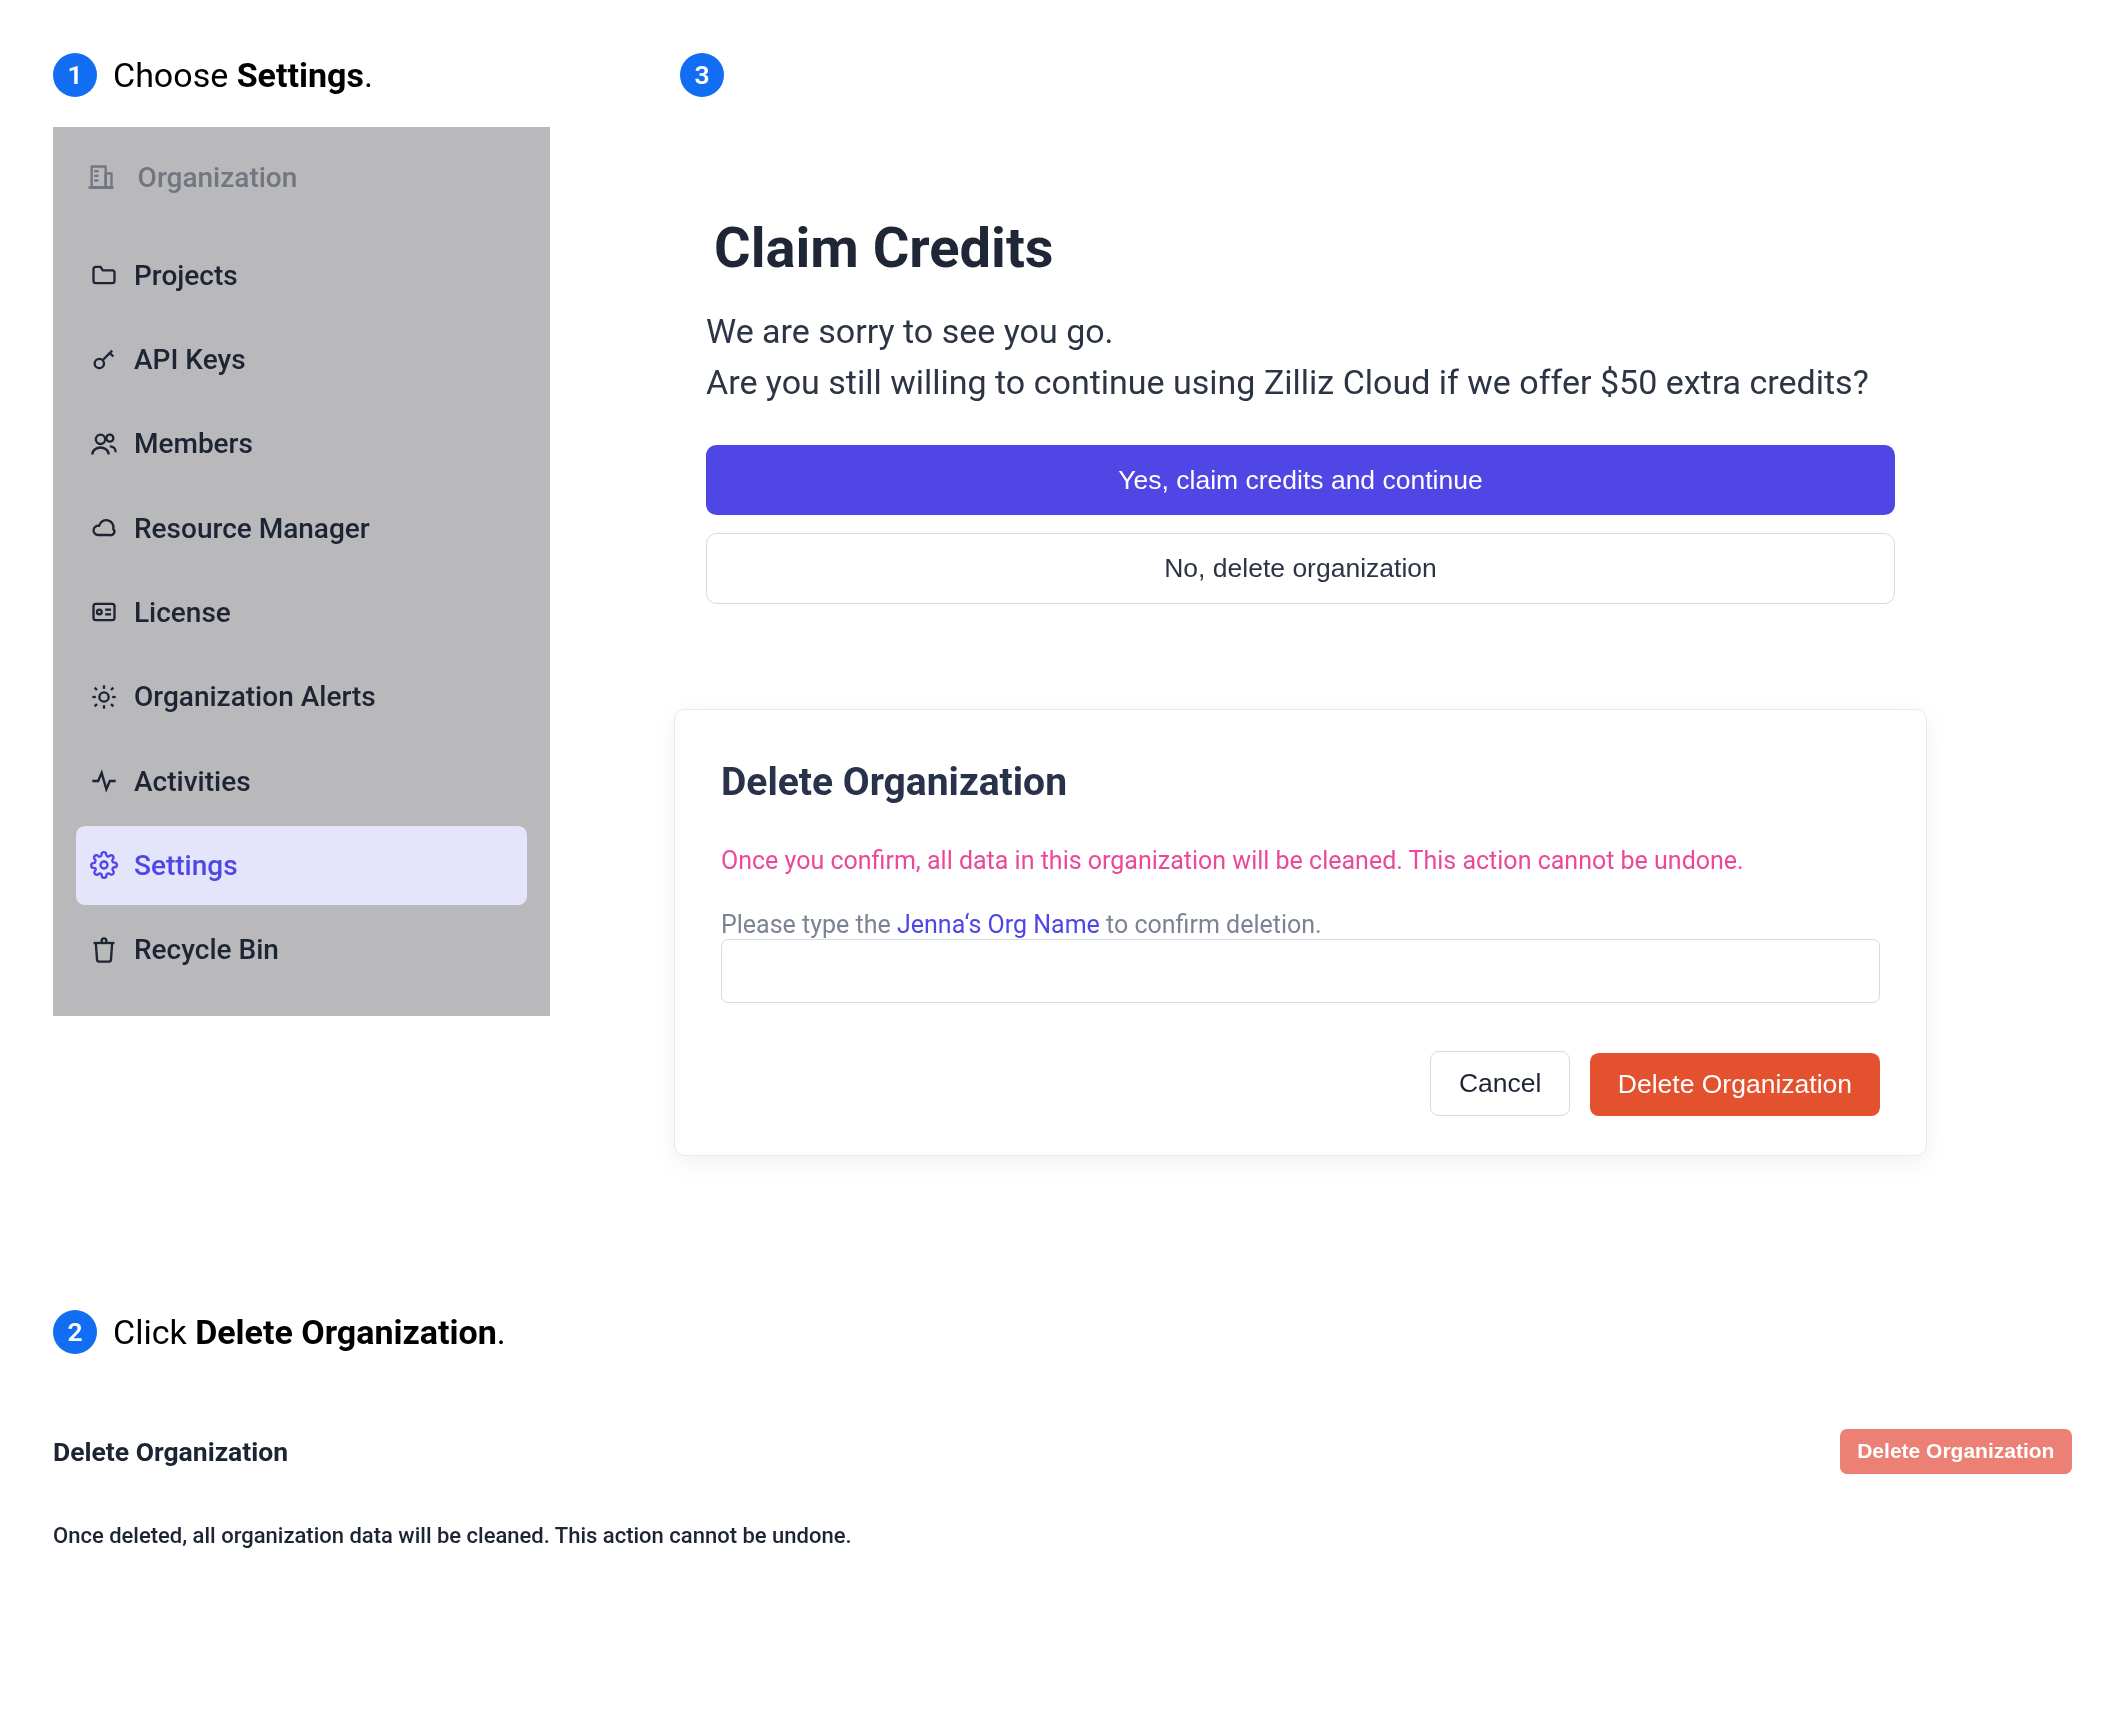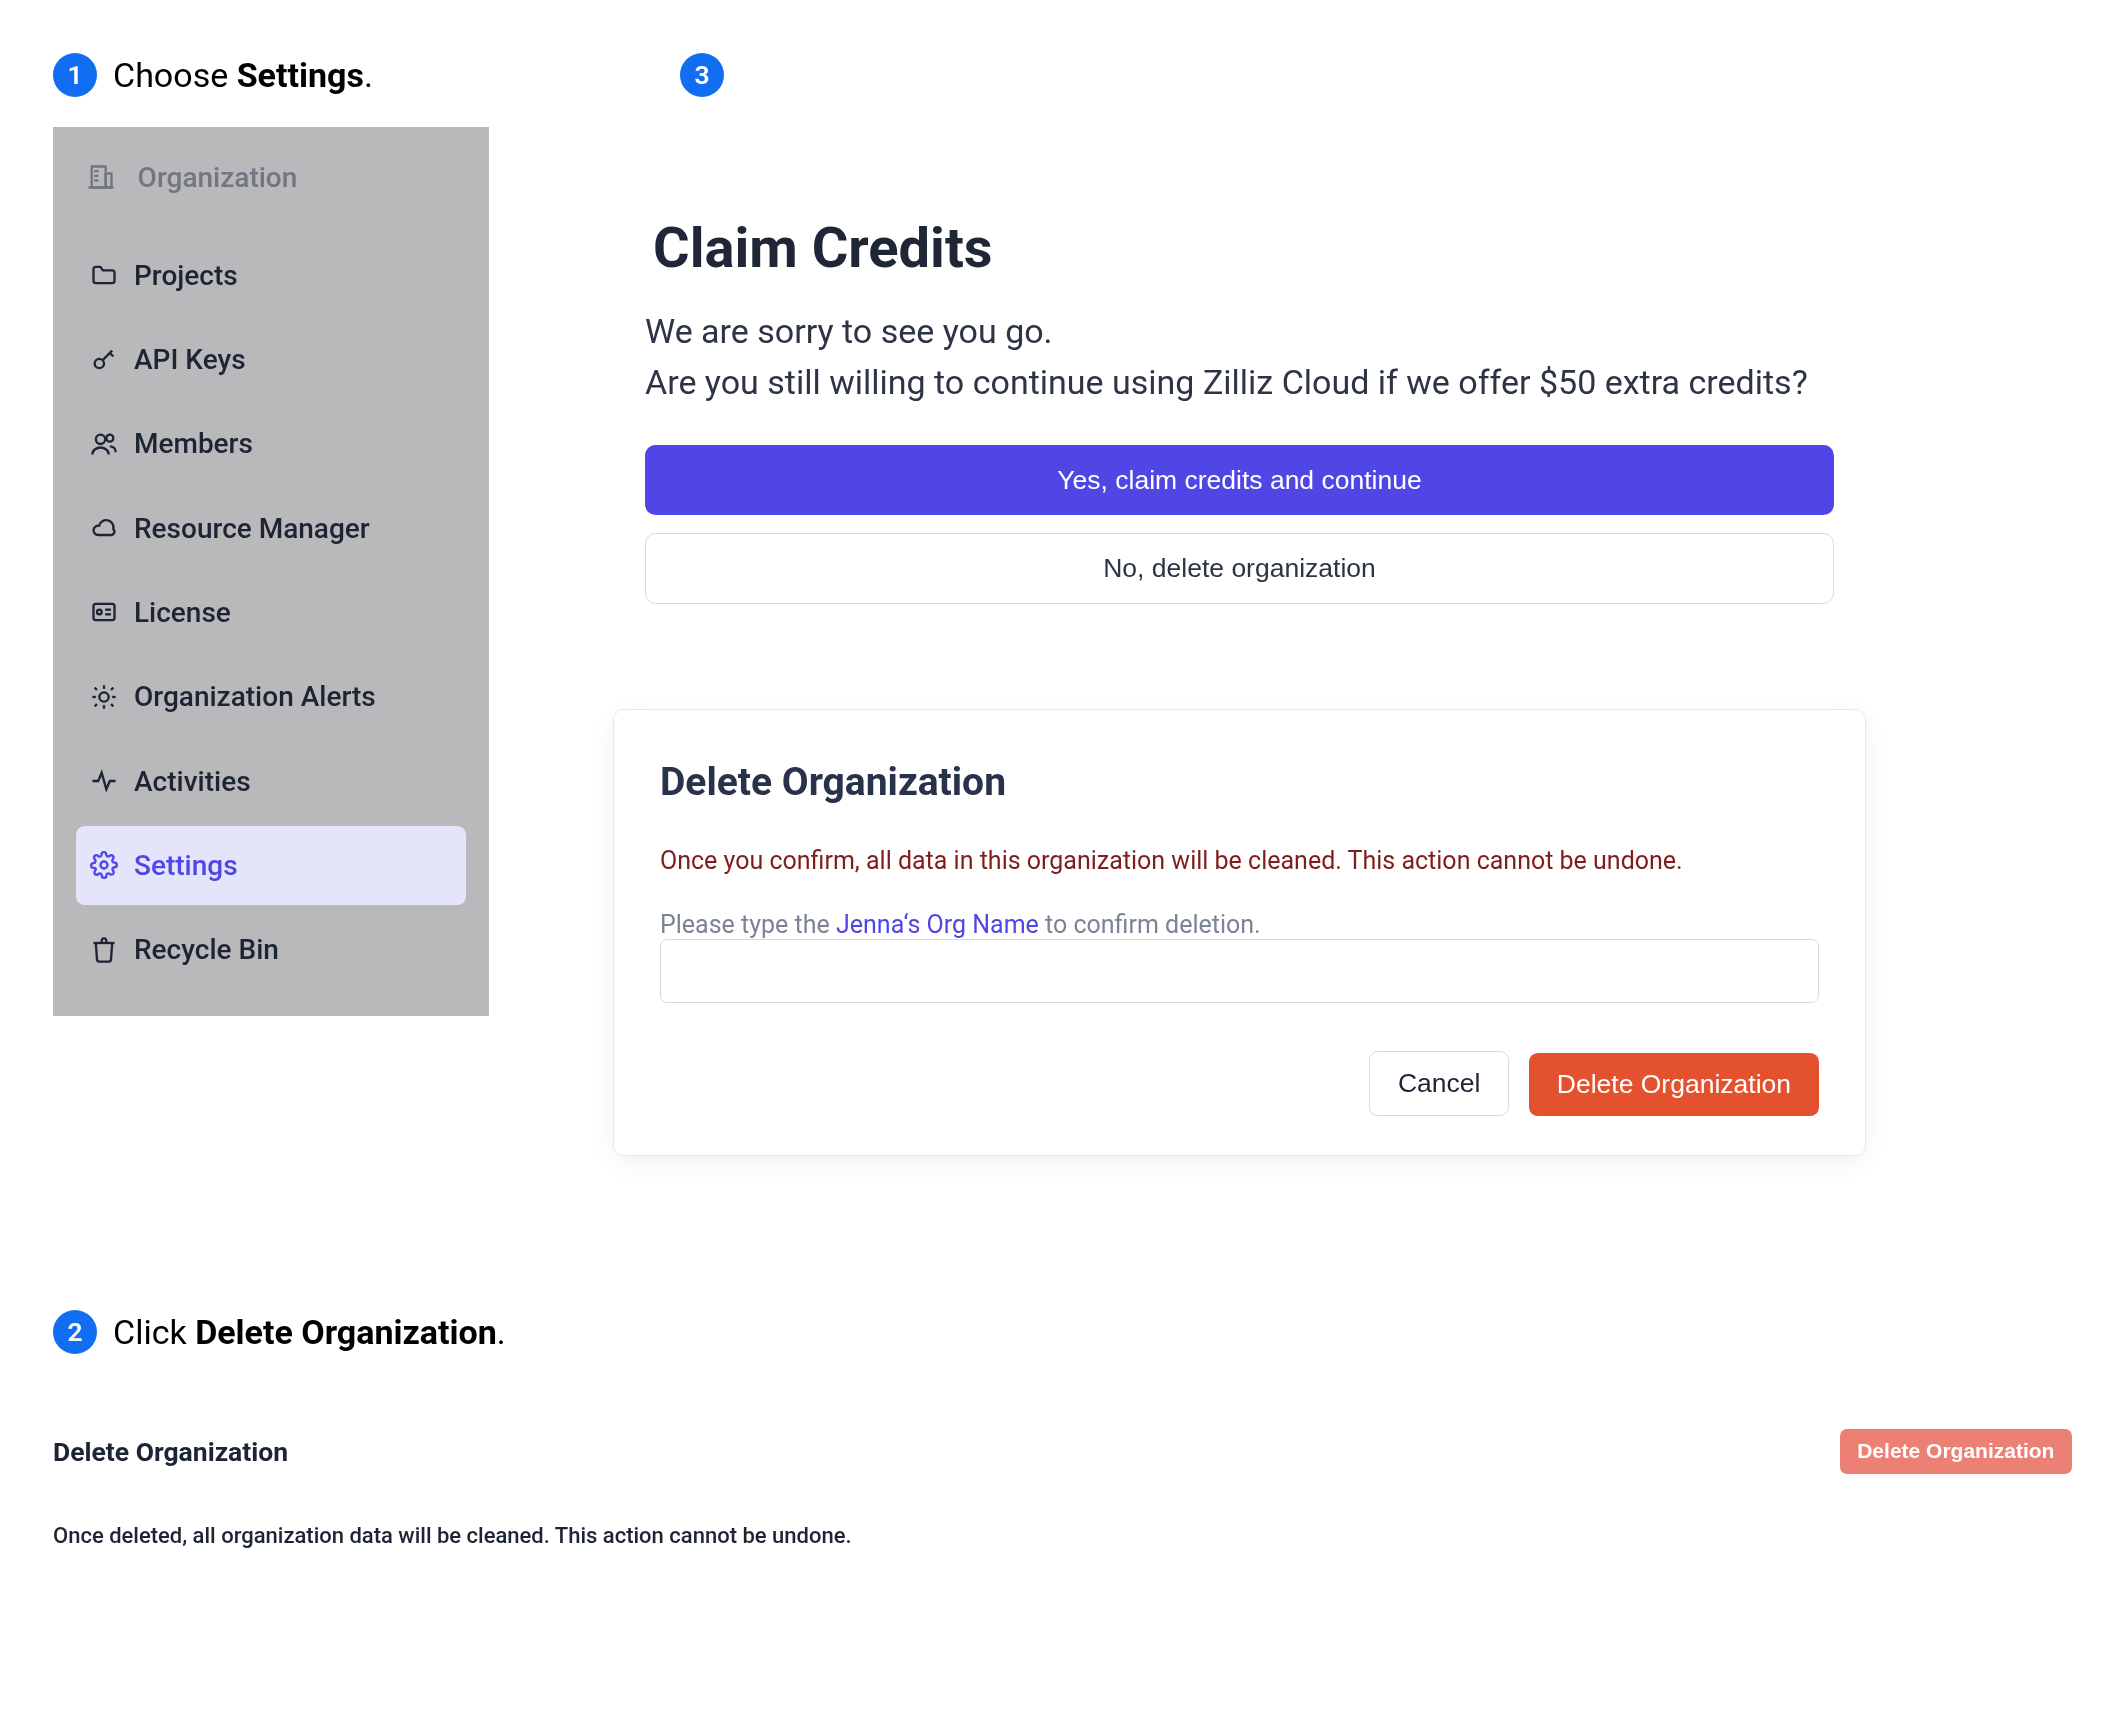--- a/index.html
+++ b/index.html
@@ -39,21 +39,21 @@
     display:inline-flex; align-items:center; justify-content:center;
     width:44px; height:44px; background:var(--step-blue); color:#fff;
     border-radius:50%; font-size:26.5px; font-weight:600;
   }
   .step-label b { font-weight:700; }
 
   
   .columns { display:flex; gap:124px; align-items:flex-start; }
 
   
-  .sidebar { width:436px; background:var(--sidebar-bg); padding:19.4px 23px 26.5px 23px; display:flex; flex-direction:column; gap:5.3px;}
+  .sidebar { width:497px; background:var(--sidebar-bg); padding:19.4px 23px 26.5px 23px; display:flex; flex-direction:column; gap:5.3px;}
   .sidebar-header { display:flex; align-items:center; gap:23px; padding:14px 10.6px; color:#717681; font-size:28px; font-weight:500;}
   .sidebar-header .icon { width:28px; height:28px; stroke:#717681; }
 
   .nav-item { display:flex; align-items:center; gap:16px; padding:23px 14px; font-size:28px; color:var(--sidebar-item-text); border-radius:8.8px; cursor:pointer; font-weight:500;}
   .nav-item .icon { width:28px; height:28px; stroke:#1d2433; stroke-width:2; fill:none; }
   .nav-item.active { background:var(--soft-blue-bg); color:var(--primary-blue);}
   .nav-item.active .icon { stroke:var(--primary-blue);}
   .sidebar .spacer { height:17.6px; }
 
   
@@ -63,21 +63,21 @@
   .section-title { font-size:56px; font-weight:700; color:#1f2635; margin:0 0 25px 8px;}
   .section-body { font-size:34px; color:#2d3445; line-height:1.5; margin-bottom:37px;}
 
   .btn { display:block; width:100%; text-align:center; font-size:26.5px; padding:19.4px; border-radius:10.6px; cursor:pointer; font-weight:500;}
   .btn-primary { background:var(--primary-blue); color:#fff; border:none; margin-bottom:17.6px;}
   .btn-outline { background:#fff; color:#2d3445; border:0.9px solid var(--btn-outline);}
 
   .delete-card { margin-top:71px; background:#fff; border:0.9px solid var(--card-border); border-radius:10.6px; padding:49px 46px 39px 46px; box-shadow: 0 7px 25px var(--shadow-color);}
 
   .delete-title { font-size:39px; font-weight:700; color:#28324a; margin:0 0 41px 0;}
-  .delete-desc { font-size:25px; color:#7f1d1d; margin-bottom:35px;}
+  .delete-desc { font-size:25px; color:#ec4899; margin-bottom:35px;}
   .delete-prompt { font-size:25px; color:#7b8394; }
   .delete-prompt .org-name { color:var(--primary-blue);}
   .confirm-input { width:100%; height:64px; border:0.9px solid var(--btn-outline); border-radius:7px; font-size:25px; padding:0 16px; background:#fff;}
   .modal-actions { display:flex; justify-content:flex-end; gap:19.4px; margin-top:48px;align-items:flex-end;}
   .modal-btn { font-size:26.5px; padding:16px 28px; border-radius:8.8px; cursor:pointer;}
   .modal-cancel { background:#fff; color:#1d2433; border:0.9px solid var(--btn-outline);}
   .modal-delete { background:var(--danger); color:#fff; border:none; font-weight:500;}
 
   
   .step2-block { margin-top:154px;}

